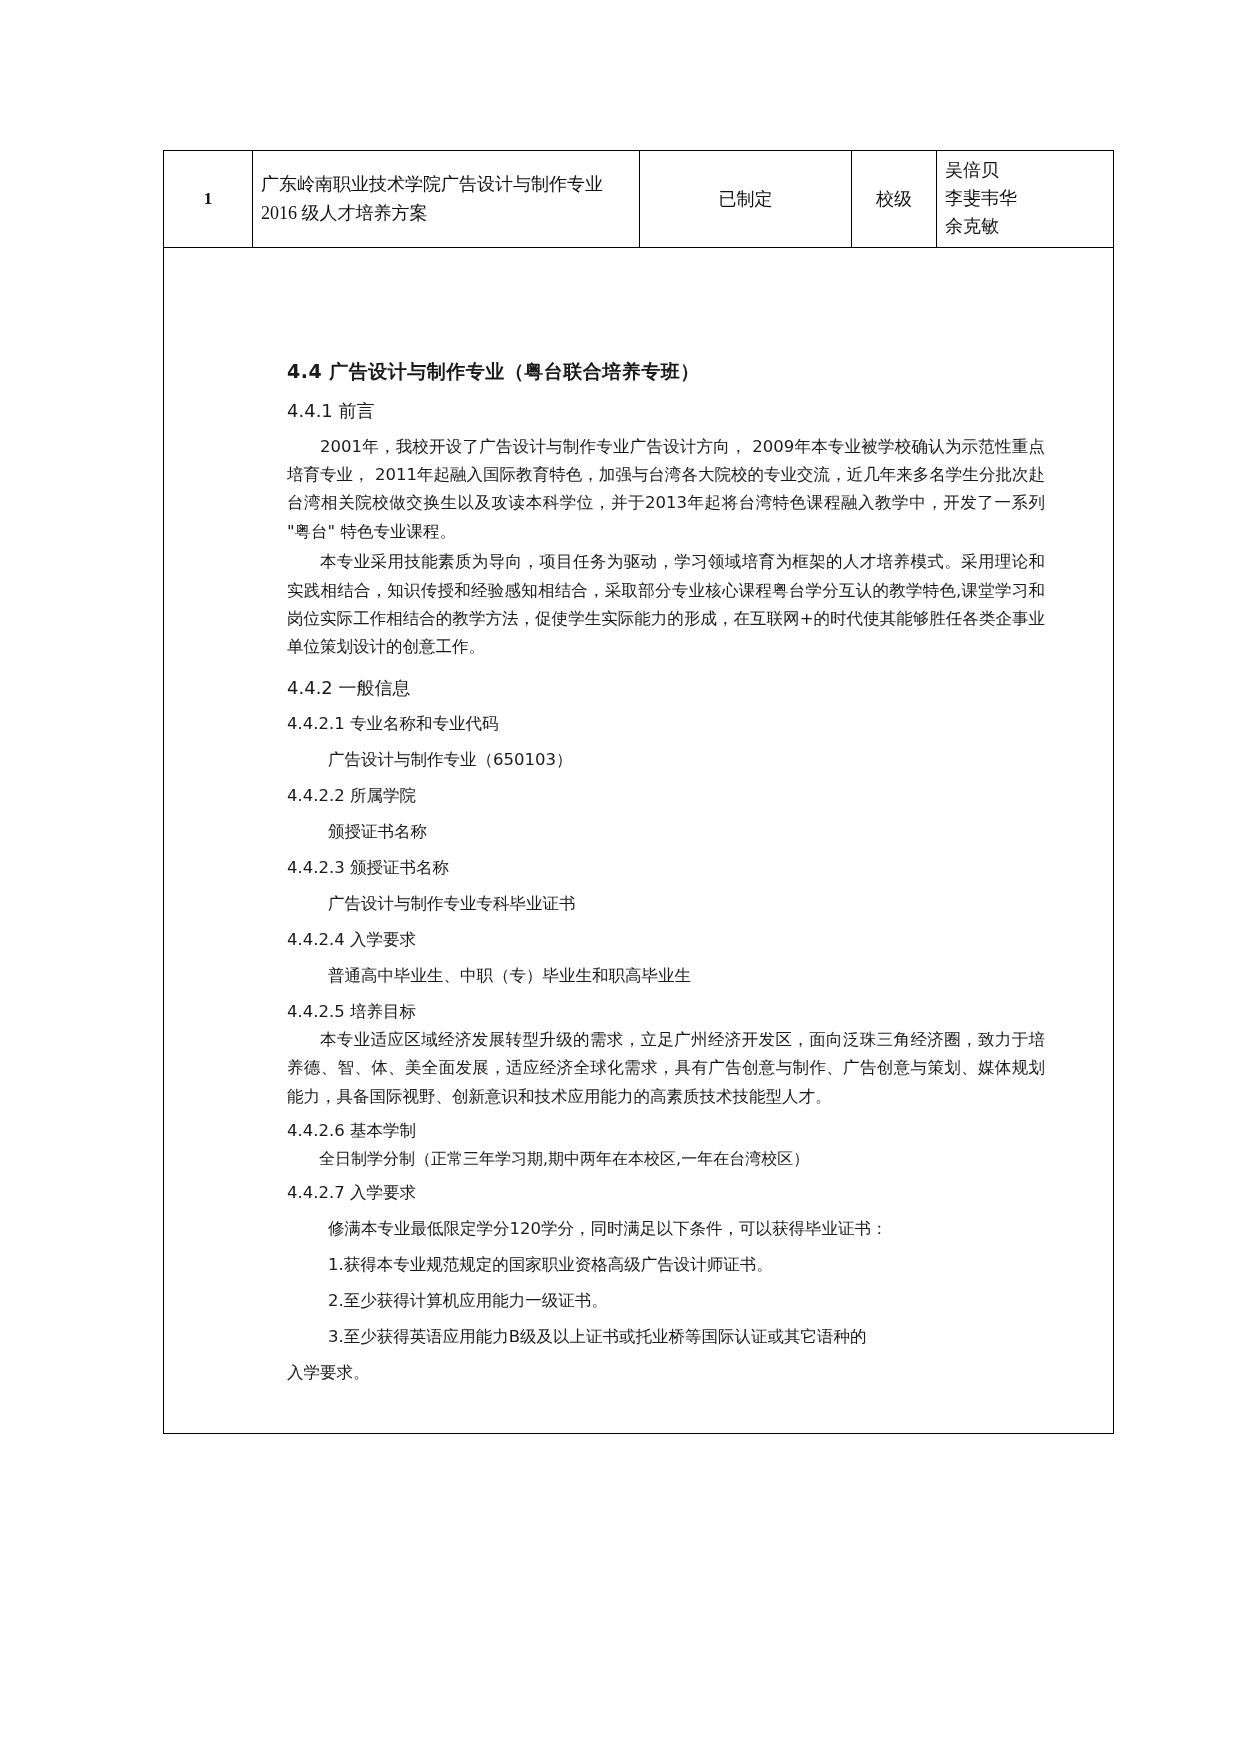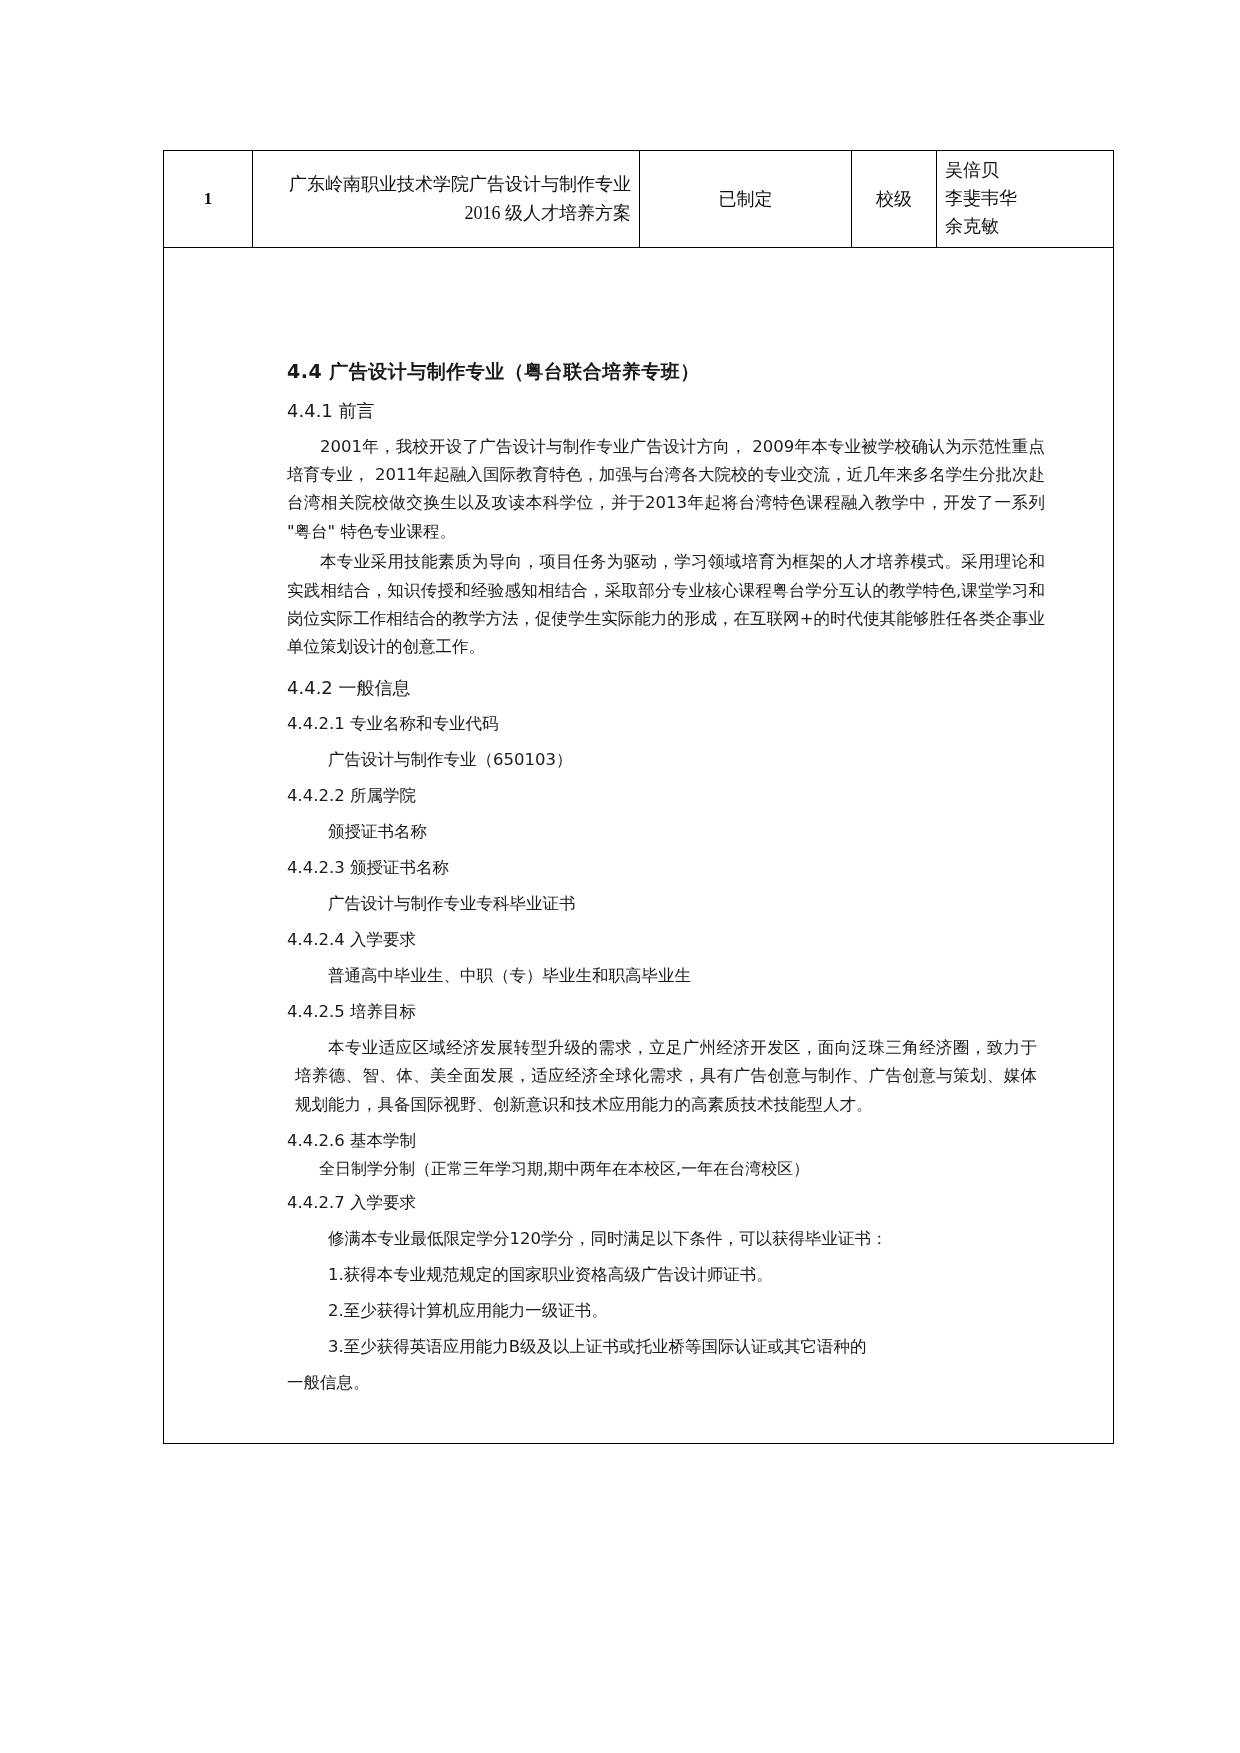--- a/index.html
+++ b/index.html
@@ -28,21 +28,21 @@
     width: 913px;
     border-collapse: collapse;
     table-layout: fixed;
   }
   .doc-table td {
     border: 1px solid #000;
     vertical-align: middle;
     padding: 6px 8px;
   }
   .col-num { width: 72px; text-align: center; font-weight: bold; font-size: 17px; }
-  .col-title { width: 370px; text-align: right; font-size: 18px; line-height: 1.6; }
+  .col-title { width: 370px; text-align: left; font-size: 18px; line-height: 1.6; }
   .col-status { width: 195px; text-align: center; font-size: 18px; }
   .col-level { width: 68px; text-align: center; font-size: 18px; }
   .col-people { width: 160px; text-align: left; font-size: 18px; line-height: 1.55; padding-left: 14px; }
   .col-people div { white-space: nowrap; }
 
   .body-cell {
     height: 1160px;
     vertical-align: top;
     padding: 0;
   }
@@ -83,21 +83,21 @@
   }
   .item-body-sm {
     font-size: 16px;
     line-height: 1.72;
     margin: 0;
     text-indent: 2em;
   }
   .block {
     font-size: 16.5px;
     line-height: 1.72;
-    margin: 8px;
+    margin: 0;
     text-align: justify;
     text-indent: 2em;
   }
   .block-cont {
     font-size: 16.5px;
     line-height: 1.72;
     margin: 0;
     text-align: justify;
     text-indent: 0;
   }
@@ -148,21 +148,21 @@
           <p class="block">本专业适应区域经济发展转型升级的需求，立足广州经济开发区，面向泛珠三角经济圈，致力于培养德、智、体、美全面发展，适应经济全球化需求，具有广告创意与制作、广告创意与策划、媒体规划能力，具备国际视野、创新意识和技术应用能力的高素质技术技能型人才。</p>
 
           <p class="item-head">4.4.2.6 基本学制</p>
           <p class="item-body-sm">全日制学分制（正常三年学习期,期中两年在本校区,一年在台湾校区）</p>
 
           <p class="item-head">4.4.2.7  入学要求</p>
           <p class="item-body">修满本专业最低限定学分120学分，同时满足以下条件，可以获得毕业证书：</p>
           <p class="item-body">1.获得本专业规范规定的国家职业资格高级广告设计师证书。</p>
           <p class="item-body">2.至少获得计算机应用能力一级证书。</p>
           <p class="item-body">3.至少获得英语应用能力B级及以上证书或托业桥等国际认证或其它语种的</p>
-          <p class="block-cont">一般信息。</p>
+          <p class="block-cont">入学要求。</p>
 
         </div>
       </td>
     </tr>
   </tbody>
     </table>
 
 </div>
 
 </body></html>

